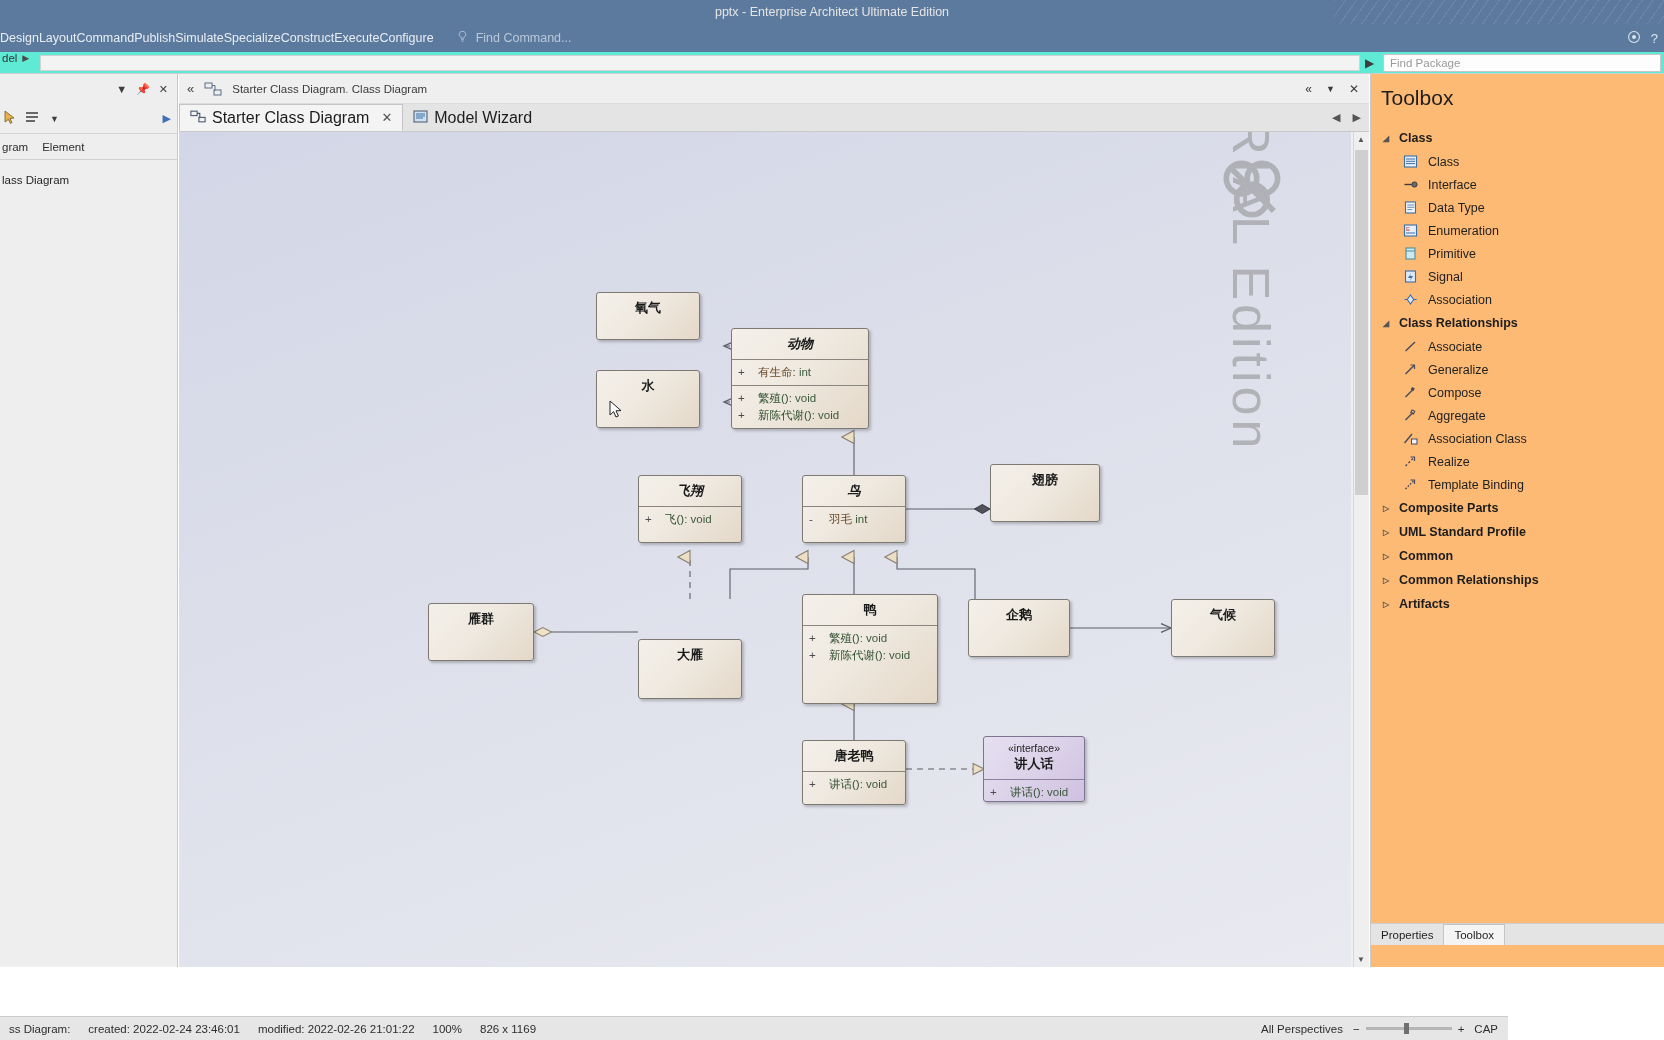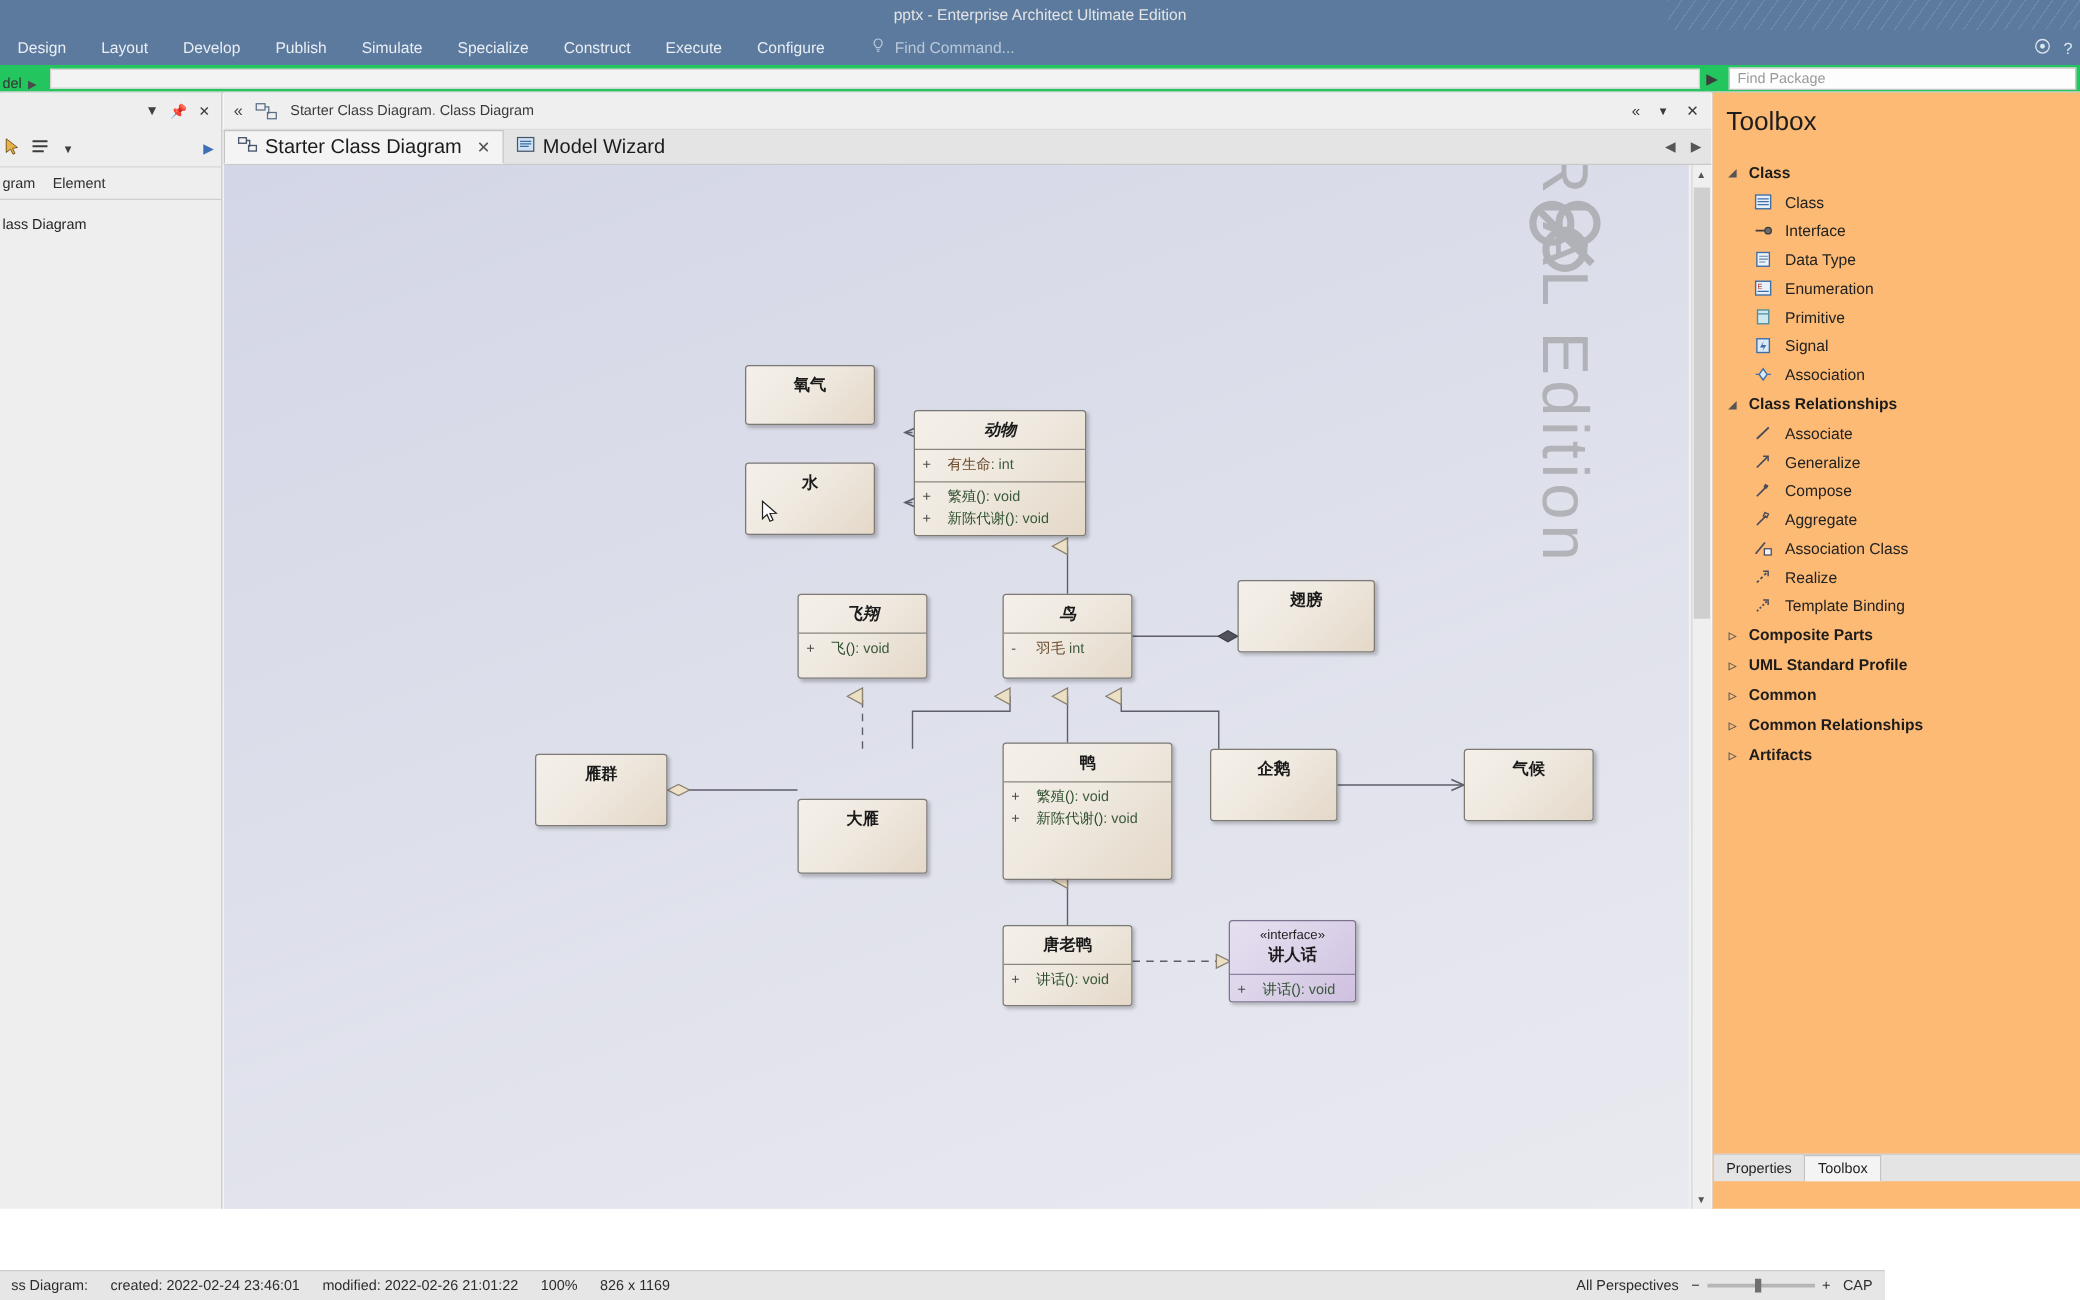--- a/index.html
+++ b/index.html
@@ -23,35 +23,35 @@
       repeating-linear-gradient(125deg, rgba(255,255,255,.10) 0 1px, transparent 1px 9px);
     pointer-events: none;
   }
 
   
   .ribbon {
     position: absolute; left: 0; top: 24px; width: 1664px; height: 28px;
     background: #5c7a9e; color: #e9eef4;
     display: flex; align-items: center; font-size: 12.5px;
   }
-  .ribbon-item { padding: 0 14px; height: 28px; line-height: 28px; white-space: nowrap; text-align: right; }
+  .ribbon-item { padding: 0 0; height: 28px; line-height: 28px; white-space: nowrap; text-align: right; }
   .find-command {
     display: flex; align-items: center; gap: 7px;
     margin-left: 22px; color: #b9c8da; font-size: 12.5px;
   }
   .ribbon-right {
     position: absolute; right: 6px; top: 0; height: 28px;
     display: flex; align-items: center; gap: 10px; color: #dce6f0; font-size: 13px;
   }
 
   
   .strip {
     position: absolute; left: 0; top: 52px; width: 1664px; height: 22px;
-    background: #22c55e; border-bottom: 1px solid #cfcfcf;
-    display: flex; align-items: flex-end;
+    background: #5eead4; border-bottom: 1px solid #cfcfcf;
+    display: flex; align-items: flex-start;
   }
   .strip-left { font-size: 11.5px; color: #333; padding-left: 2px; display: flex; align-items: center; gap: 5px; }
   .strip-arrow { color: #4a4a4a; font-size: 9px; }
   .strip-trackbar {
     position: absolute; left: 40px; top: 3px; width: 1320px; height: 16px;
     background: #f3f3f3; border: 1px solid #d2d2d2;
   }
   .strip-play { position: absolute; left: 1365px; top: 4px; font-size: 12px; color: #3c3c3c; }
   .find-package {
     position: absolute; left: 1383px; top: 2px; width: 278px; height: 18px;
@@ -192,21 +192,21 @@
 <div id="app">
 
   <div class="titlebar">
     <span>pptx - Enterprise Architect Ultimate Edition</span>
     <div class="titlebar-deco"></div>
   </div>
 
   <div class="ribbon">
     <div class="ribbon-item">Design</div>
     <div class="ribbon-item">Layout</div>
-    <div class="ribbon-item">Develop</div>
+    <div class="ribbon-item">Command</div>
     <div class="ribbon-item">Publish</div>
     <div class="ribbon-item">Simulate</div>
     <div class="ribbon-item">Specialize</div>
     <div class="ribbon-item">Construct</div>
     <div class="ribbon-item">Execute</div>
     <div class="ribbon-item">Configure</div>
     <div class="find-command">
       <span>
         <svg width="13" height="13" viewBox="0 0 16 16">
             <path d="M8 1.5a4 4 0 0 0-2.4 7.2c.4.3.6.8.6 1.3h3.6c0-.5.2-1 .6-1.3A4 4 0 0 0 8 1.5z" fill="none" stroke="#b9c8da" stroke-width="1.1"></path>

